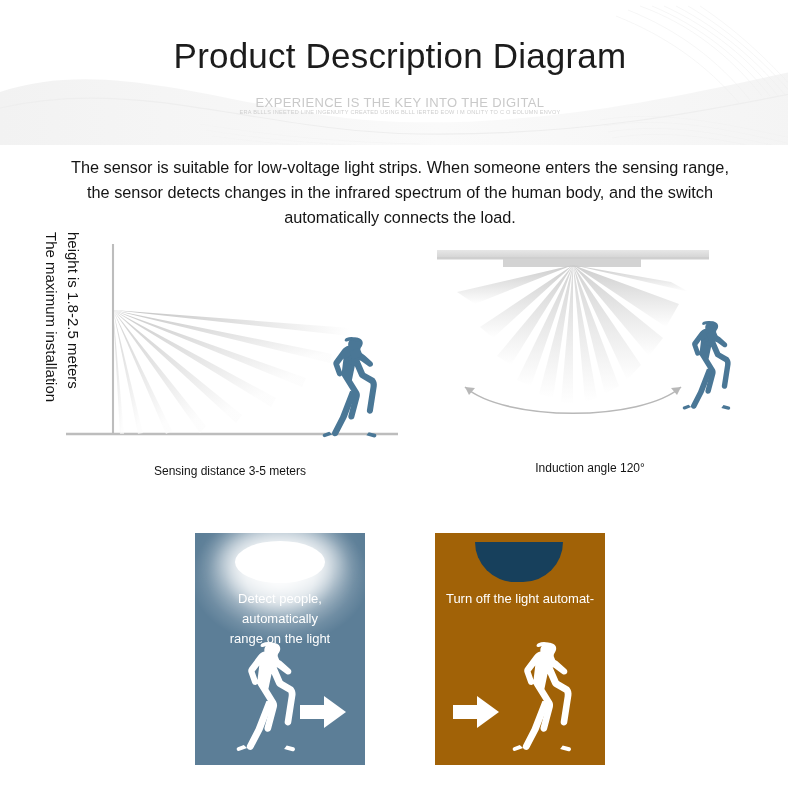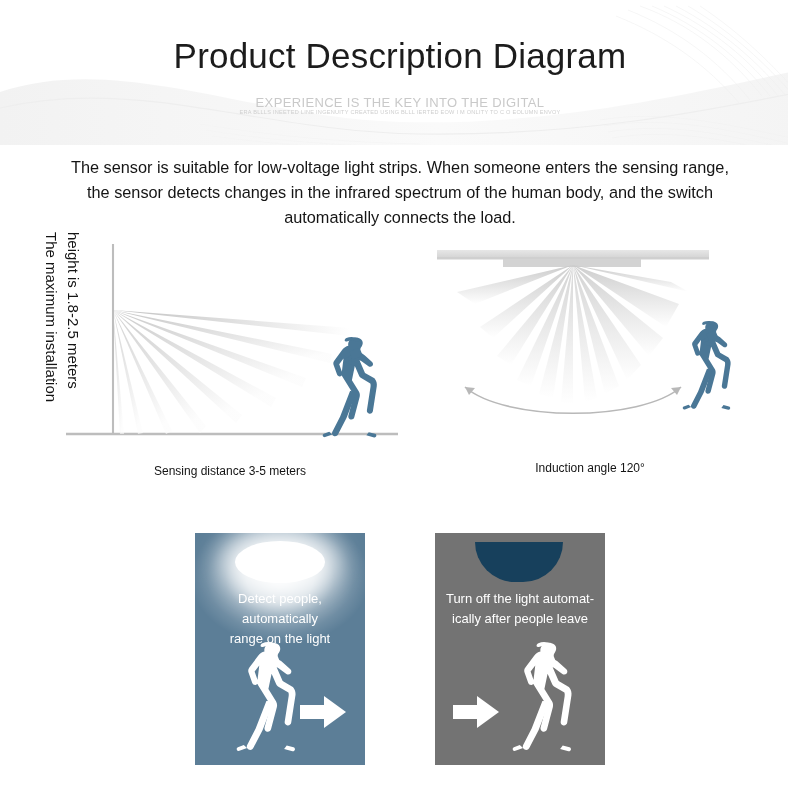--- a/index.html
+++ b/index.html
@@ -59,21 +59,21 @@
   }
   .cap-left{left:60px;top:464px;width:340px;}
   .cap-right{left:440px;top:461px;width:300px;}
 
   
   .cards{position:absolute;left:0;top:533px;width:800px;height:235px;}
   .card{
     position:absolute;top:0;width:170px;height:232px;overflow:hidden;
   }
   .card-left{left:195px;background:#5c7e97;}
-  .card-right{left:435px;background:#737373;}
+  .card-right{left:435px;background:#a16207;}
   .glow{
     position:absolute;left:-40px;top:-70px;width:250px;height:230px;
     background:radial-gradient(ellipse 105px 78px at 50% 50%,
       rgba(255,255,255,.95) 0%,
       rgba(255,255,255,.72) 32%,
       rgba(255,255,255,.34) 52%,
       rgba(255,255,255,.12) 70%,
       rgba(255,255,255,0) 85%);
     pointer-events:none;
   }
@@ -305,21 +305,20 @@
             c-0.25,0.95-1.2,1.5-2.15,1.25l-7.4-1.95z"></path>
         </g>
         <polygon fill="#ffffff" points="105,72 105,86 129,86 129,95 151,79 129,63 129,72"></polygon>
       </svg>
     </div>
 
     <div class="card card-right">
       <div class="lamp-off"></div>
       <div class="card-text">
         <div>Turn off the light automat-</div>
-        <div>ically after people leave</div>
       </div>
       <svg class="card-art" viewBox="0 0 170 132">
         <polygon fill="#ffffff" points="18,72 18,86 42,86 42,95 64,79 42,63 42,72"></polygon>
         <g transform="translate(78,8) scale(1.13)">
           <path fill="#ffffff" d="M36.5,3.2c-3.2-2.6-8.2-2.3-10.9,1.0c-1.3,1.6-1.6,3.4-1.3,5.2
             c-2.2,0.5-4.2,1.8-5.6,3.7l-7.9,10.6c-0.9,1.2-1.1,2.7-0.6,4.1l3.3,9.3c0.5,1.4,2.0,2.1,3.4,1.6
             c1.4-0.5,2.1-2.0,1.6-3.4l-2.9-8.2l4.1-5.5l-1.8,14.8c-0.1,0.8,0.1,1.6,0.5,2.3l10.6,17.0
             c0.4,0.7,0.5,1.5,0.3,2.3l-4.9,18.6c-0.4,1.6,0.5,3.2,2.1,3.6c1.6,0.4,3.2-0.5,3.6-2.1l5.2-19.8
             c0.4-1.7,0.1-3.5-0.8-5.0l-6.7-10.8l2.8-13.6l4.2,9.6c0.3,0.7,0.8,1.3,1.5,1.7l9.2,5.4
             c0.3,1.0,0.4,2.1,0.2,3.2l-3.5,22.6c-0.3,1.6,0.9,3.1,2.5,3.3c1.6,0.2,3.1-0.9,3.3-2.5l3.7-23.9

